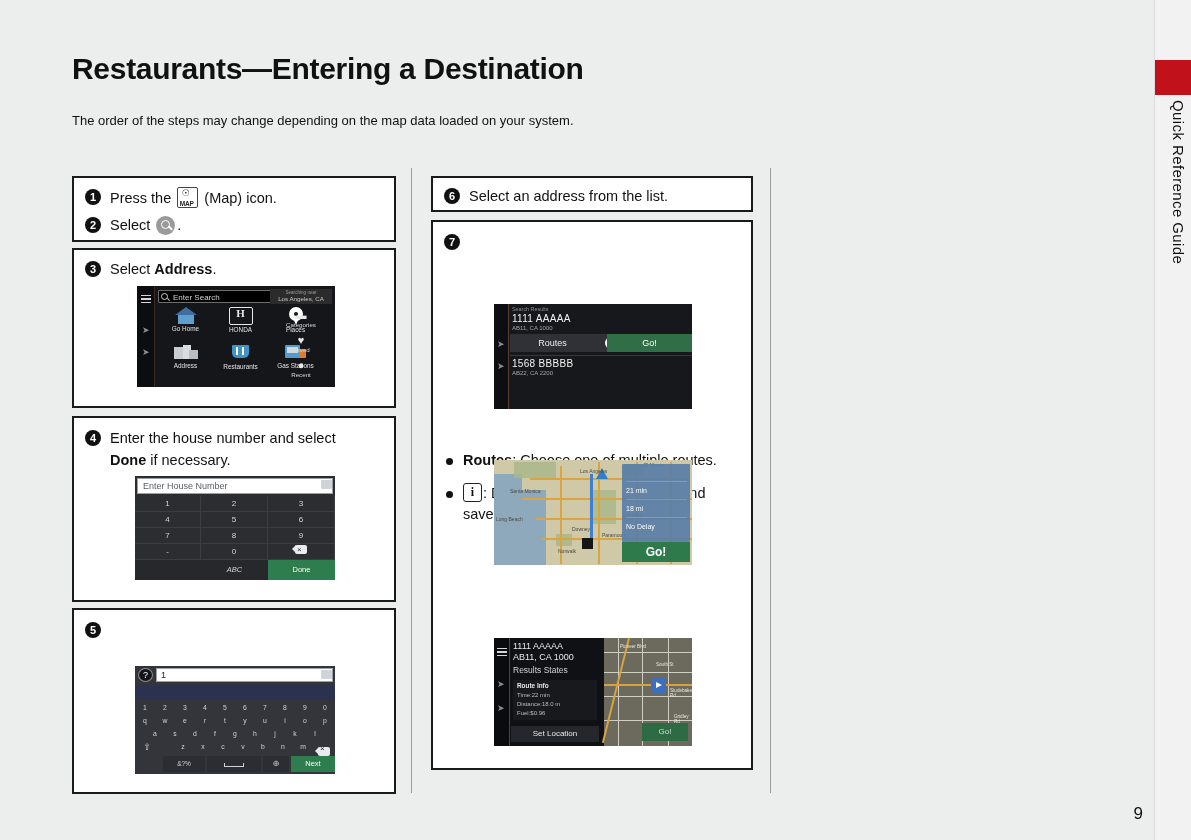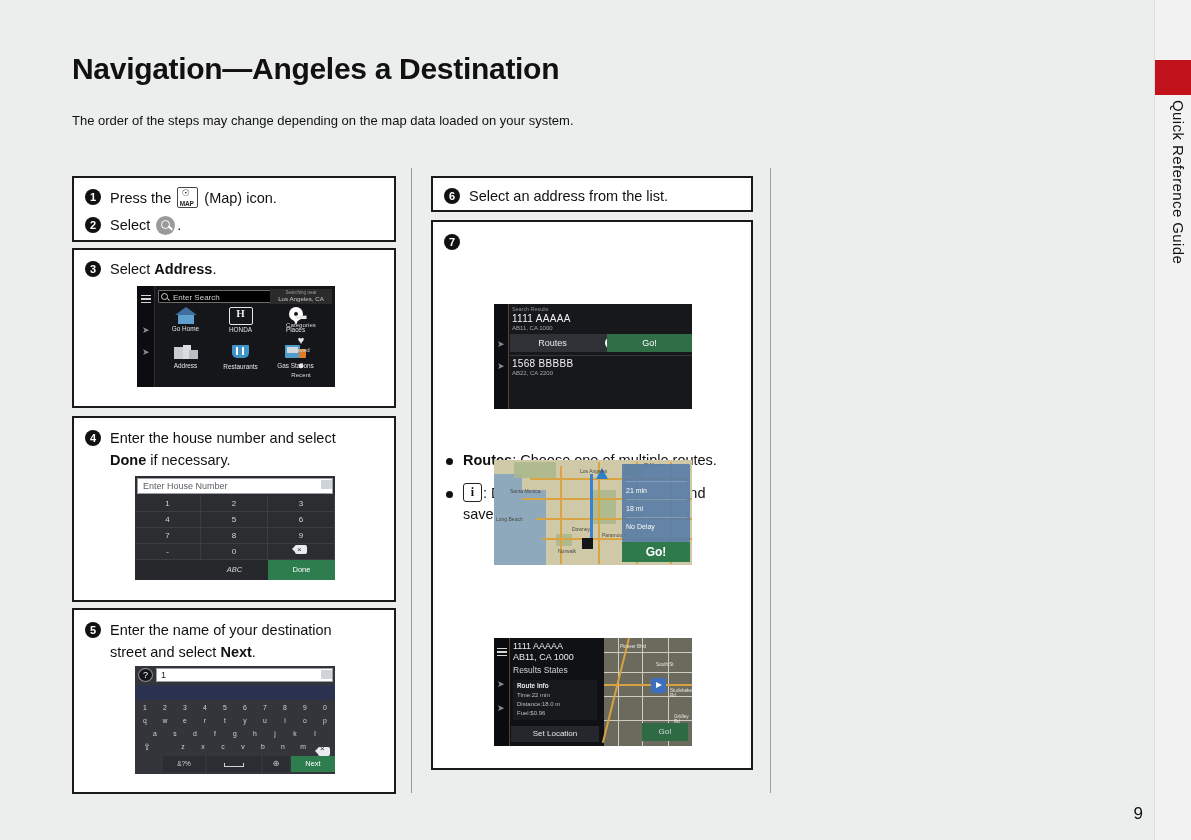--- a/index.html
+++ b/index.html
@@ -226,21 +226,21 @@
 </head>
 <body>
 
 <div class="page">
 
   <div class="side-tab">
     <div class="tab-red"></div>
     <div class="tab-text">Quick Reference Guide</div>
   </div>
 
-  <div class="title">Navigation—Angeles a Destination</div>
+  <div class="title">Restaurants—Entering a Destination</div>
   <div class="sub2">The order of the steps may change depending on the map data loaded on your system.</div>
 
   <div class="col-div"></div>
   <div class="col-div2"></div>
 
   <div class="box" style="left:72px;top:176px;width:324px;height:66px;">
     <div class="step-row" style="margin:9px 0 0 11px;">
       <div class="num">1</div>
       <div class="step-txt">
         <span>Press the </span><span class="map-ico"><span class="g">☉</span><span class="m">MAP</span></span><span> (Map) icon.</span>
@@ -381,24 +381,20 @@
         <div class="kp-abc" style="left:0;top:84px;width:66px;height:20px;line-height:20px;"></div>
         <div class="kp-abc" style="left:66px;top:84px;width:67px;height:20px;line-height:20px;font-style:italic;">ABC</div>
         <div class="kp-done" style="left:133px;top:84px;width:67px;height:20px;line-height:20px;">Done</div>
       </div>
     </div>
   </div>
 
   <div class="box" style="left:72px;top:608px;width:324px;height:186px;">
     <div class="step-row" style="margin:10px 0 0 11px;">
       <div class="num">5</div>
-      <div class="step-txt">
-        <span>Enter the name of your destination</span><br>
-        <span>street and select </span><span class="b">Next</span><span>.</span>
-      </div>
     </div>
 
     <div class="shot" style="left:61px;top:56px;width:200px;height:108px;">
       <div class="qw">
         <div class="qw-q">?</div>
         <div class="qw-field">1</div>
         <div class="qw-x"></div>
         <div class="qw-band"></div>
 
         <div>

